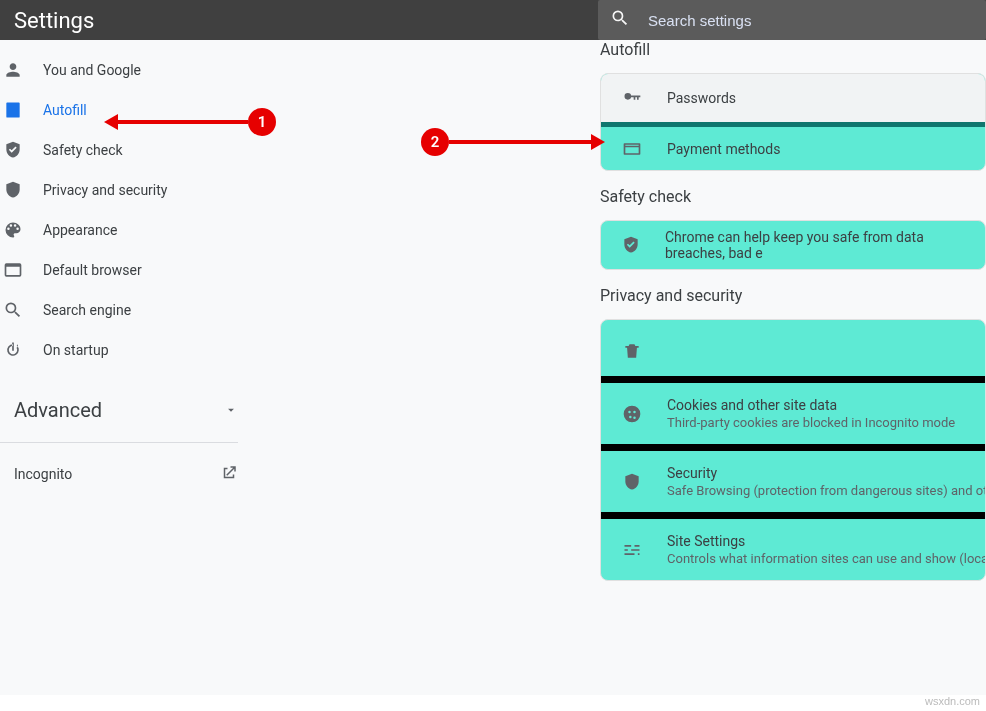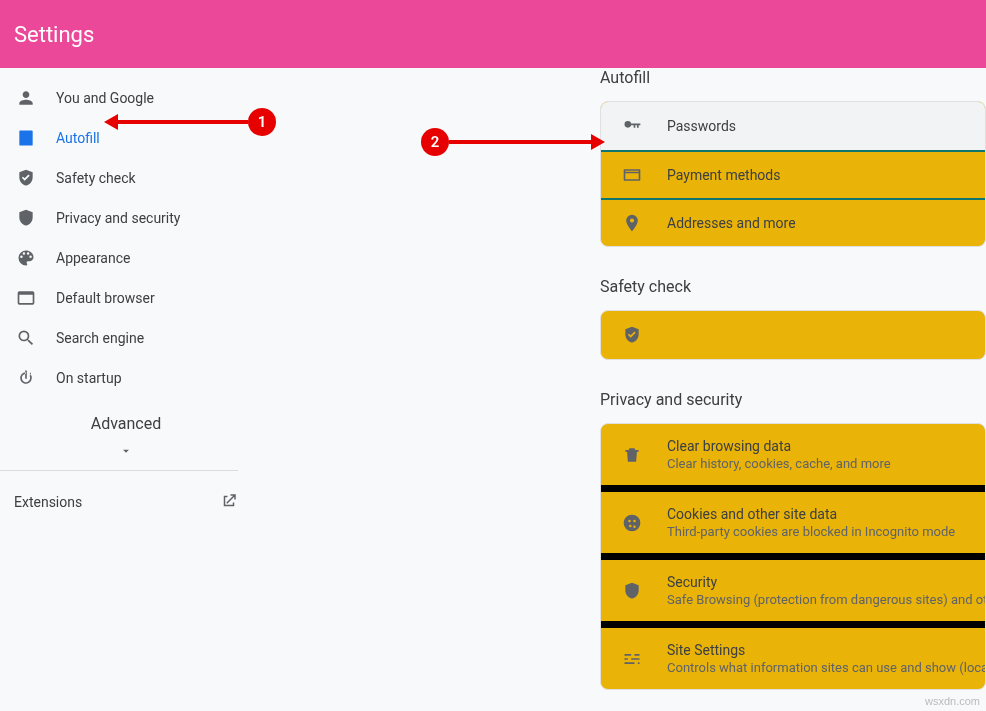--- a/index.html
+++ b/index.html
@@ -1,39 +1,39 @@
 <!DOCTYPE html>
 <html><head>
 <meta charset="utf-8">
 <style>
   * { box-sizing: border-box; margin: 0; padding: 0; }
   html, body { width: 986px; height: 711px; font-family: Roboto, Arial, sans-serif; overflow: hidden; background:#fff; }
-  .header { display:flex; align-items:center; background:#ec4899; height:68px; color:#fff; }
+  .header { display:flex; align-items:center; background:#404040; height:40px; color:#fff;justify-content:center; }
   .header-title { font-size:22px; font-weight:400; padding-left:14px; flex: 0 0 598px; }
   .search-wrap { flex:1; display:flex; align-items:center; background:rgba(255,255,255,0.14); height:40px; border-radius:2px; padding:0 12px; color:#fff; margin-right:0; }
   .search-wrap svg { width:20px; height:20px; fill:#fff; opacity:.95; margin-right:18px; }
   .search-wrap input { border:none; background:transparent; color:#fff; font-size:15px; outline:none; width:100%; }
   .search-wrap input::placeholder { color:#e4ecff; opacity:.92; }
 
   .body { display:flex; height:calc(711px - 56px); width:100%; background:#f8f9fa; }
   .sidebar { width:260px; flex-shrink:0; padding-top:10px; background:#f8f9fa; }
-  .nav-item { display:flex; align-items:center; height:40px; padding:0 10px 0 16px; border-radius:0 20px 20px 0; margin-right:20px; cursor:pointer; color:#3c4043; font-size:14px; }
+  .nav-item { display:flex; align-items:center; height:40px; padding:0 10px 0 3px; border-radius:0 20px 20px 0; margin-right:20px; cursor:pointer; color:#3c4043; font-size:14px; }
   .nav-item .ico { width:20px; height:20px; margin-right:20px; display:flex; align-items:center; justify-content:center; color:#5f6368; }
   .nav-item.active { color:#1a73e8; }
   .nav-item.active .ico { color:#1a73e8; }
   .nav-item .ico svg { width:20px; height:20px; fill:currentColor; }
-  .adv { display:flex; align-items:center; justify-content:space-between; height:48px; padding:0 22px 0 14px; font-size:16px; color:#3c4043; cursor:pointer;flex-direction:column; }
+  .adv { display:flex; align-items:center; justify-content:space-between; height:48px; padding:0 22px 0 14px; font-size:20px; color:#3c4043; cursor:pointer; }
   .adv svg { width:14px; height:14px; fill:#5f6368; }
   .divider { height:1px; background:#dadce0; margin:8px 0 12px 0; width:238px; }
   .ext, .about { display:flex; align-items:center; justify-content:space-between; height:38px; padding:0 22px 0 14px; font-size:14px; color:#3c4043; cursor:pointer; }
   .ext svg { width:18px; height:18px; fill:#5f6368; }
   .section { max-width:680px; margin-left:0; }
   .section-title { font-size:16px; font-weight:400; color:#3c4043; margin-bottom:14px; }
-  .card { background:#eab308; border:1px solid #e0e0e0; border-radius:8px; overflow:hidden; margin-bottom:30px; box-shadow:0 0 0 transparent; }
-  .row { display:flex; align-items:center; height:48px; padding:0 20px; border-top:2px solid #0f766e; cursor:pointer; color:#3c4043; font-size:14px; }
+  .card { background:#5eead4; border:1px solid #e0e0e0; border-radius:8px; overflow:hidden; margin-bottom:16px; box-shadow:0 0 0 transparent; }
+  .row { display:flex; align-items:center; height:48px; padding:0 20px; border-top:5px solid #0f766e; cursor:pointer; color:#3c4043; font-size:14px; }
   .row:first-child { border-top:none; }
   .row .ico { width:22px; height:22px; margin-right:24px; display:flex; align-items:center; justify-content:center; color:#5f6368; }
   .row .ico svg { width:20px; height:20px; fill:currentColor; }
   .row.hl { background:#f1f3f4; }
   .row2 { display:flex; align-items:flex-start; padding:14px 20px; border-top:7px solid #000000; cursor:pointer; }
   .row2:first-child { border-top:none; }
   .row2 .ico { width:22px; height:22px; margin-right:24px; display:flex; align-items:center; justify-content:center; color:#5f6368; flex-shrink:0; margin-top:6px; }
   .row2 .ico svg { width:20px; height:20px; fill:currentColor; }
   .row2 .txt { display:flex; flex-direction:column; }
   .row2 .t1 { font-size:14px; color:#3c4043; }
@@ -45,20 +45,28 @@
   .anno .line { height:4px; background:#e60000; }
   .anno .arrowhead { width:0; height:0; border-top:8px solid transparent; border-bottom:8px solid transparent; border-right:14px solid #e60000; }
 
   .watermark { position:absolute; right:6px; bottom:4px; font-size:11px; color:#bbb; font-family:Arial; z-index:9000; pointer-events:none;margin-left:33px; }
 </style>
 </head>
 <body>
 
 <div class="header">
   <div class="header-title">Settings</div>
+  <div class="search-wrap">
+    <span>
+      <svg viewBox="0 0 24 24">
+          <path d="M15.5 14h-.79l-.28-.27A6.471 6.471 0 0016 9.5 6.5 6.5 0 109.5 16c1.61 0 3.09-.59 4.23-1.57l.27.28v.79l5 5L20.49 19l-5-5zm-6 0C7.01 14 5 11.99 5 9.5S7.01 5 9.5 5 14 7.01 14 9.5 11.99 14 9.5 14z"></path>
+        </svg>
+    </span>
+    <input type="text" placeholder="Search settings" style="">
+  </div>
 </div>
 
 <div class="body">
 
   <div class="sidebar">
     <div class="nav-item">
       <span class="ico">
           <svg viewBox="0 0 24 24">
             <path d="M12 12c2.21 0 4-1.79 4-4s-1.79-4-4-4-4 1.79-4 4 1.79 4 4 4zm0 2c-2.67 0-8 1.34-8 4v2h16v-2c0-2.66-5.33-4-8-4z"></path>
           </svg>
@@ -124,21 +132,21 @@
 
     <div style="height:16px"></div>
     <div class="adv">
       <span>Advanced</span>
       <span><svg viewBox="0 0 24 24">
             <path d="M7 10l5 5 5-5z"></path>
           </svg></span>
     </div>
     <div class="divider"></div>
     <div class="ext">
-      <span>Extensions</span>
+      <span>Incognito</span>
       <span><svg viewBox="0 0 24 24">
             <path d="M14 3h7v7h-2V6.41l-9.29 9.3-1.42-1.42L17.59 5H14V3zM5 5h5v2H7v10h10v-3h2v5H5V5z"></path>
           </svg></span>
     </div>
   </div>
 
   <div style="flex:1; min-width:0; padding-left:340px;">
 
     <div class="section">
       <div class="section-title">Autofill</div>
@@ -152,57 +160,46 @@
           <span>Passwords</span>
         </div>
         <div class="row">
           <span class="ico">
               <svg viewBox="0 0 24 24">
                 <path d="M3 5h18a1 1 0 011 1v12a1 1 0 01-1 1H3a1 1 0 01-1-1V6a1 1 0 011-1zm1 5v7h16v-7H4zm0-3v1h16V7H4z"></path>
               </svg>
             </span>
           <span>Payment methods</span>
         </div>
-        <div class="row">
-          <span class="ico">
-              <svg viewBox="0 0 24 24">
-                <path d="M12 2a7 7 0 017 7c0 5.25-7 13-7 13S5 14.25 5 9a7 7 0 017-7zm0 4.5A2.5 2.5 0 1014.5 9 2.5 2.5 0 0012 6.5z"></path>
-              </svg>
-            </span>
-          <span>Addresses and more</span>
-        </div>
       </div>
     </div>
 
     <div class="section">
       <div class="section-title">Safety check</div>
       <div class="card">
         <div class="row" style="cursor:default">
           <span class="ico">
               <svg viewBox="0 0 24 24">
                 <path d="M12 2l8 3v6c0 5-3.4 9.3-8 10-4.6-.7-8-5-8-10V5l8-3zm-1.6 13.2l6-6-1.4-1.4-4.6 4.6-2-2L7 11.8l3.4 3.4z"></path>
               </svg>
             </span>
+          <span>Chrome can help keep you safe from data breaches, bad e</span>
         </div>
       </div>
     </div>
 
     <div class="section">
       <div class="section-title">Privacy and security</div>
       <div class="card">
         <div class="row2">
           <span class="ico">
               <svg viewBox="0 0 24 24">
                 <path d="M6 7h12l-1 13H7L6 7zm3-3h6l1 2h4v2H4V6h4l1-2z"></path>
               </svg>
             </span>
-          <span class="txt">
-            <span class="t1">Clear browsing data</span>
-            <span class="t2">Clear history, cookies, cache, and more</span>
-          </span>
         </div>
         <div class="row2">
           <span class="ico">
               <svg viewBox="0 0 24 24">
                 <path d="M12 2a10 10 0 0110 10 10 10 0 11-10-10zm-3 6a1.5 1.5 0 101.5 1.5A1.5 1.5 0 009 8zm6 0a1.5 1.5 0 101.5 1.5A1.5 1.5 0 0015 8zm-5 6a1.5 1.5 0 101.5 1.5A1.5 1.5 0 0010 14zm5 1a1.5 1.5 0 101.5 1.5A1.5 1.5 0 0015 15z"></path>
               </svg>
             </span>
           <span class="txt">
             <span class="t1">Cookies and other site data</span>
             <span class="t2">Third-party cookies are blocked in Incognito mode</span>

